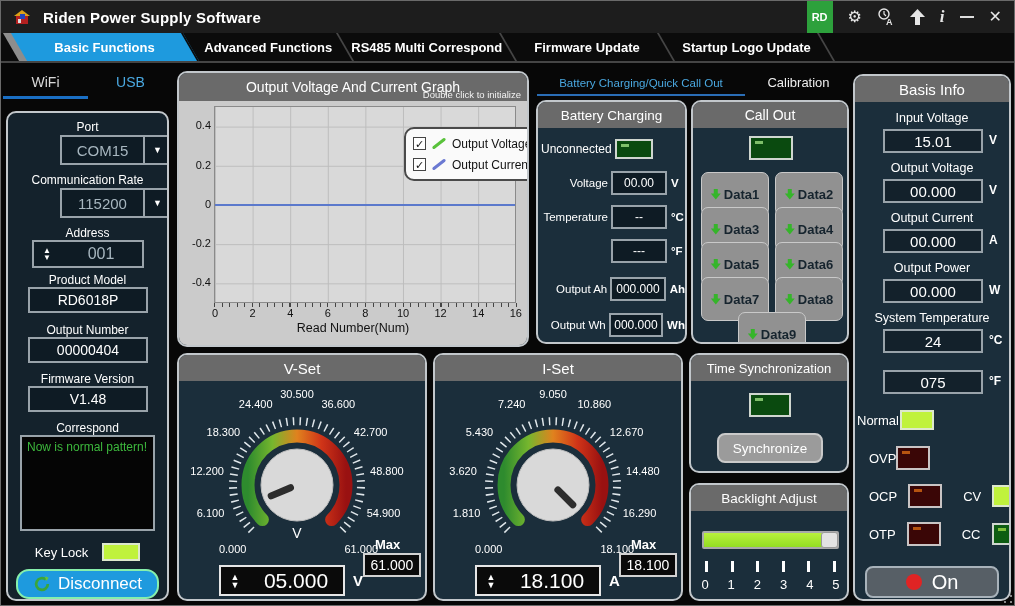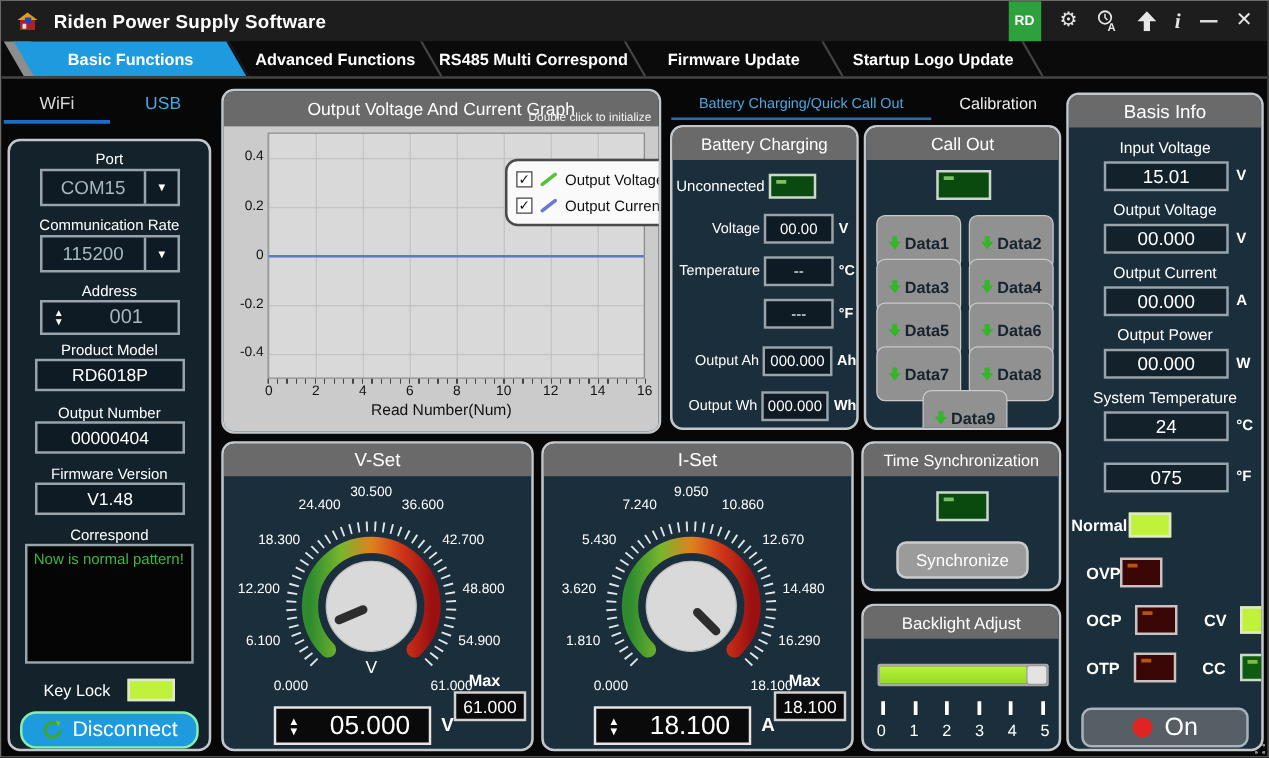--- a/index.html
+++ b/index.html
@@ -31,21 +31,21 @@
 
   
   .panel { position:absolute; background:#1b2e3b; border:2px solid #c2c7cb; border-radius:10px; overflow:hidden; }
   .phead { height:26px; background:#6a6a6a; display:flex; align-items:center; justify-content:center;
            font-size:14px; position:relative; }
   .pbody { position:absolute; top:26px; left:0; right:0; bottom:0; }
 
   .lbl { font-size:12px; text-align:center; width:100%; position:absolute; }
   .fieldbox { position:absolute; background:#0e1b24; border:2px solid #99a3aa; color:#fff;
               display:flex; align-items:center; justify-content:center; font-size:14px; }
-  .dd { position:absolute; display:flex; background:#0e1b24; border:2px solid #99a3aa; }
+  .dd { position:absolute; display:flex; background:#0e1b24; border:2px solid #99a3aa;margin-left:28px; }
   .dd .val { flex:1; display:flex; align-items:center; justify-content:center; color:#a7b6bf; font-size:15px; }
   .dd .arr { width:27px; border-left:2px solid #99a3aa; display:flex; align-items:center;
              justify-content:center; font-size:9px; color:#fff; }
   .stepper { position:absolute; display:flex; background:#0e1b24; border:2px solid #99a3aa; }
   .stepper .arrows { width:26px; display:flex; flex-direction:column; align-items:center;
                      justify-content:center; font-size:8px; line-height:7px; color:#fff; }
   .stepper .sval { flex:1; display:flex; align-items:center; justify-content:center; color:#a7b6bf; font-size:16px; }
 
   
   .led { position:relative; border:2px solid #cfd6cf; }
@@ -152,21 +152,21 @@
 
   
   .basis-panel { left:852px; top:73px; width:158px; height:527px; }
   .basis-panel .phead { font-size:15px; }
   .bf-label { position:absolute; width:100%; text-align:center; font-size:12.5px; }
   .bf-row { position:absolute; left:0; width:100%; height:24px; }
   .bf-box { position:absolute; left:28px; width:100px; height:24px; background:#13212b; border:2px solid #99a3aa;
             display:flex; align-items:center; justify-content:center; font-size:15px; }
   .bf-unit { position:absolute; left:134px; top:4px; font-size:12px; font-weight:bold; }
   .st-row { position:absolute; display:flex; align-items:center; }
-  .st-lab { font-size:13px;font-weight:bold; }
+  .st-lab { font-size:13px; }
   .on-btn { position:absolute; left:10px; top:464px; width:134px; height:32px; background:#575f66;
             border:2px solid #a8b2ba; border-radius:8px; display:flex; align-items:center;
             justify-content:center; gap:10px; font-size:20px; }
   .red-dot { width:16px; height:16px; border-radius:50%; background:#e02424; }
 
   .resize-grip { position:absolute; right:2px; bottom:2px; width:8px; height:8px;
                  background:radial-gradient(circle at 7px 1px,#888 1px,transparent 1.5px),
                             radial-gradient(circle at 7px 7px,#888 1px,transparent 1.5px),
                             radial-gradient(circle at 1px 7px,#888 1px,transparent 1.5px); }
 </style>

